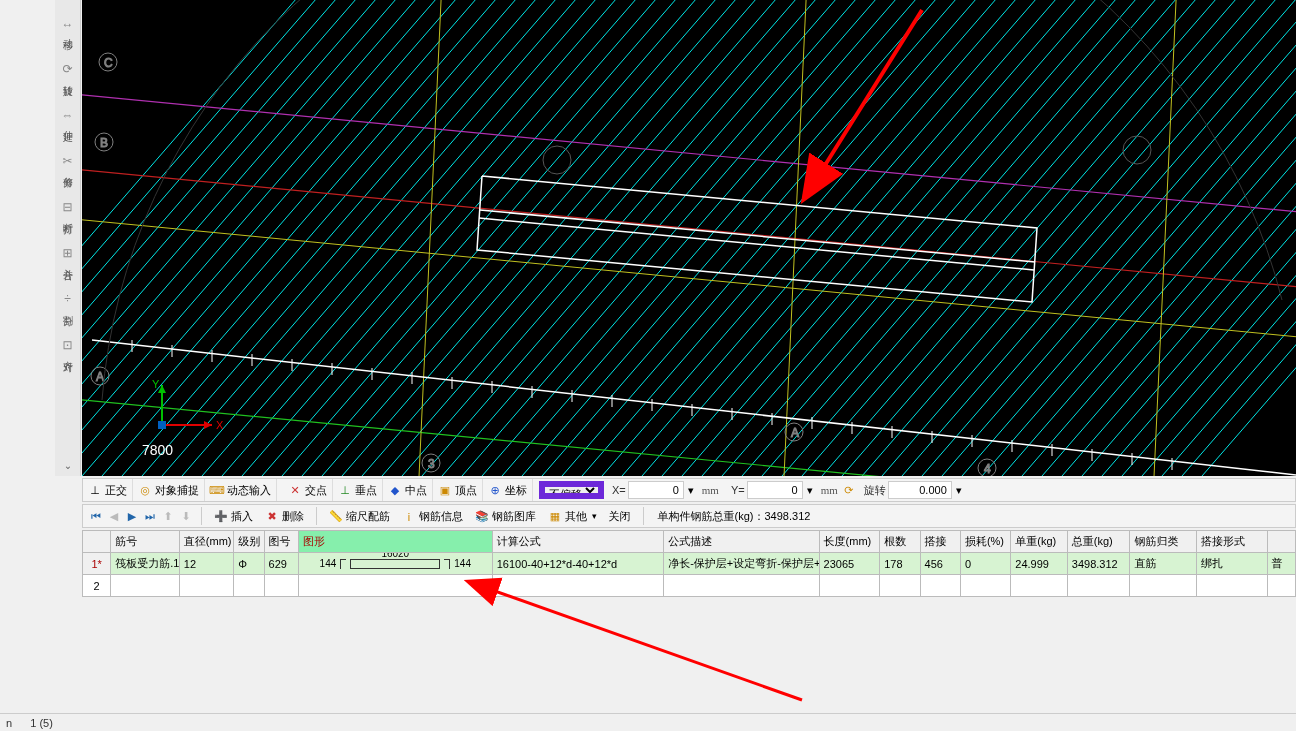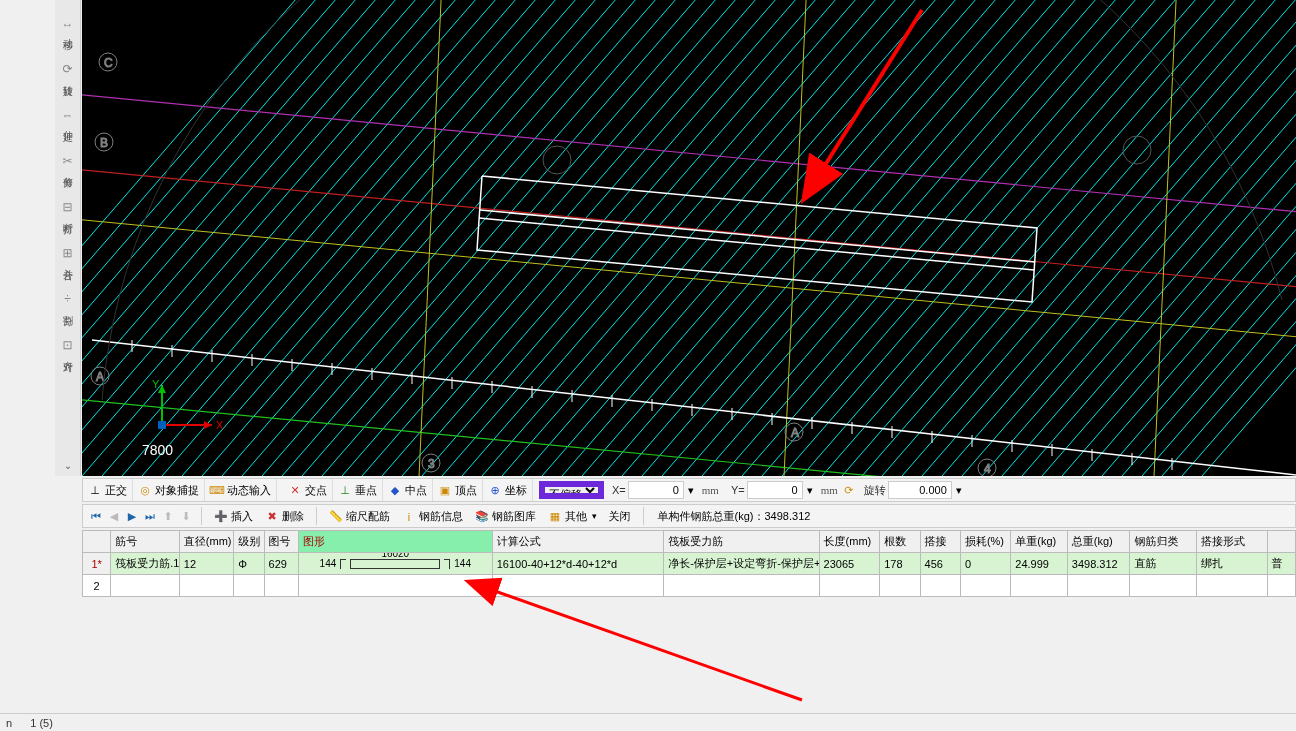--- a/index.html
+++ b/index.html
@@ -575,21 +575,21 @@
       </colgroup>
     <thead>
         <tr id="tbl-head">
           <th></th>
           <th>筋号</th>
           <th>直径(mm)</th>
           <th>级别</th>
           <th>图号</th>
           <th class="highlight">图形</th>
           <th>计算公式</th>
-          <th>筏板受力筋</th>
+          <th>公式描述</th>
           <th>长度(mm)</th>
           <th>根数</th>
           <th>搭接</th>
           <th>损耗(%)</th>
           <th>单重(kg)</th>
           <th>总重(kg)</th>
           <th>钢筋归类</th>
           <th>搭接形式</th>
           <th></th>
         </tr>

